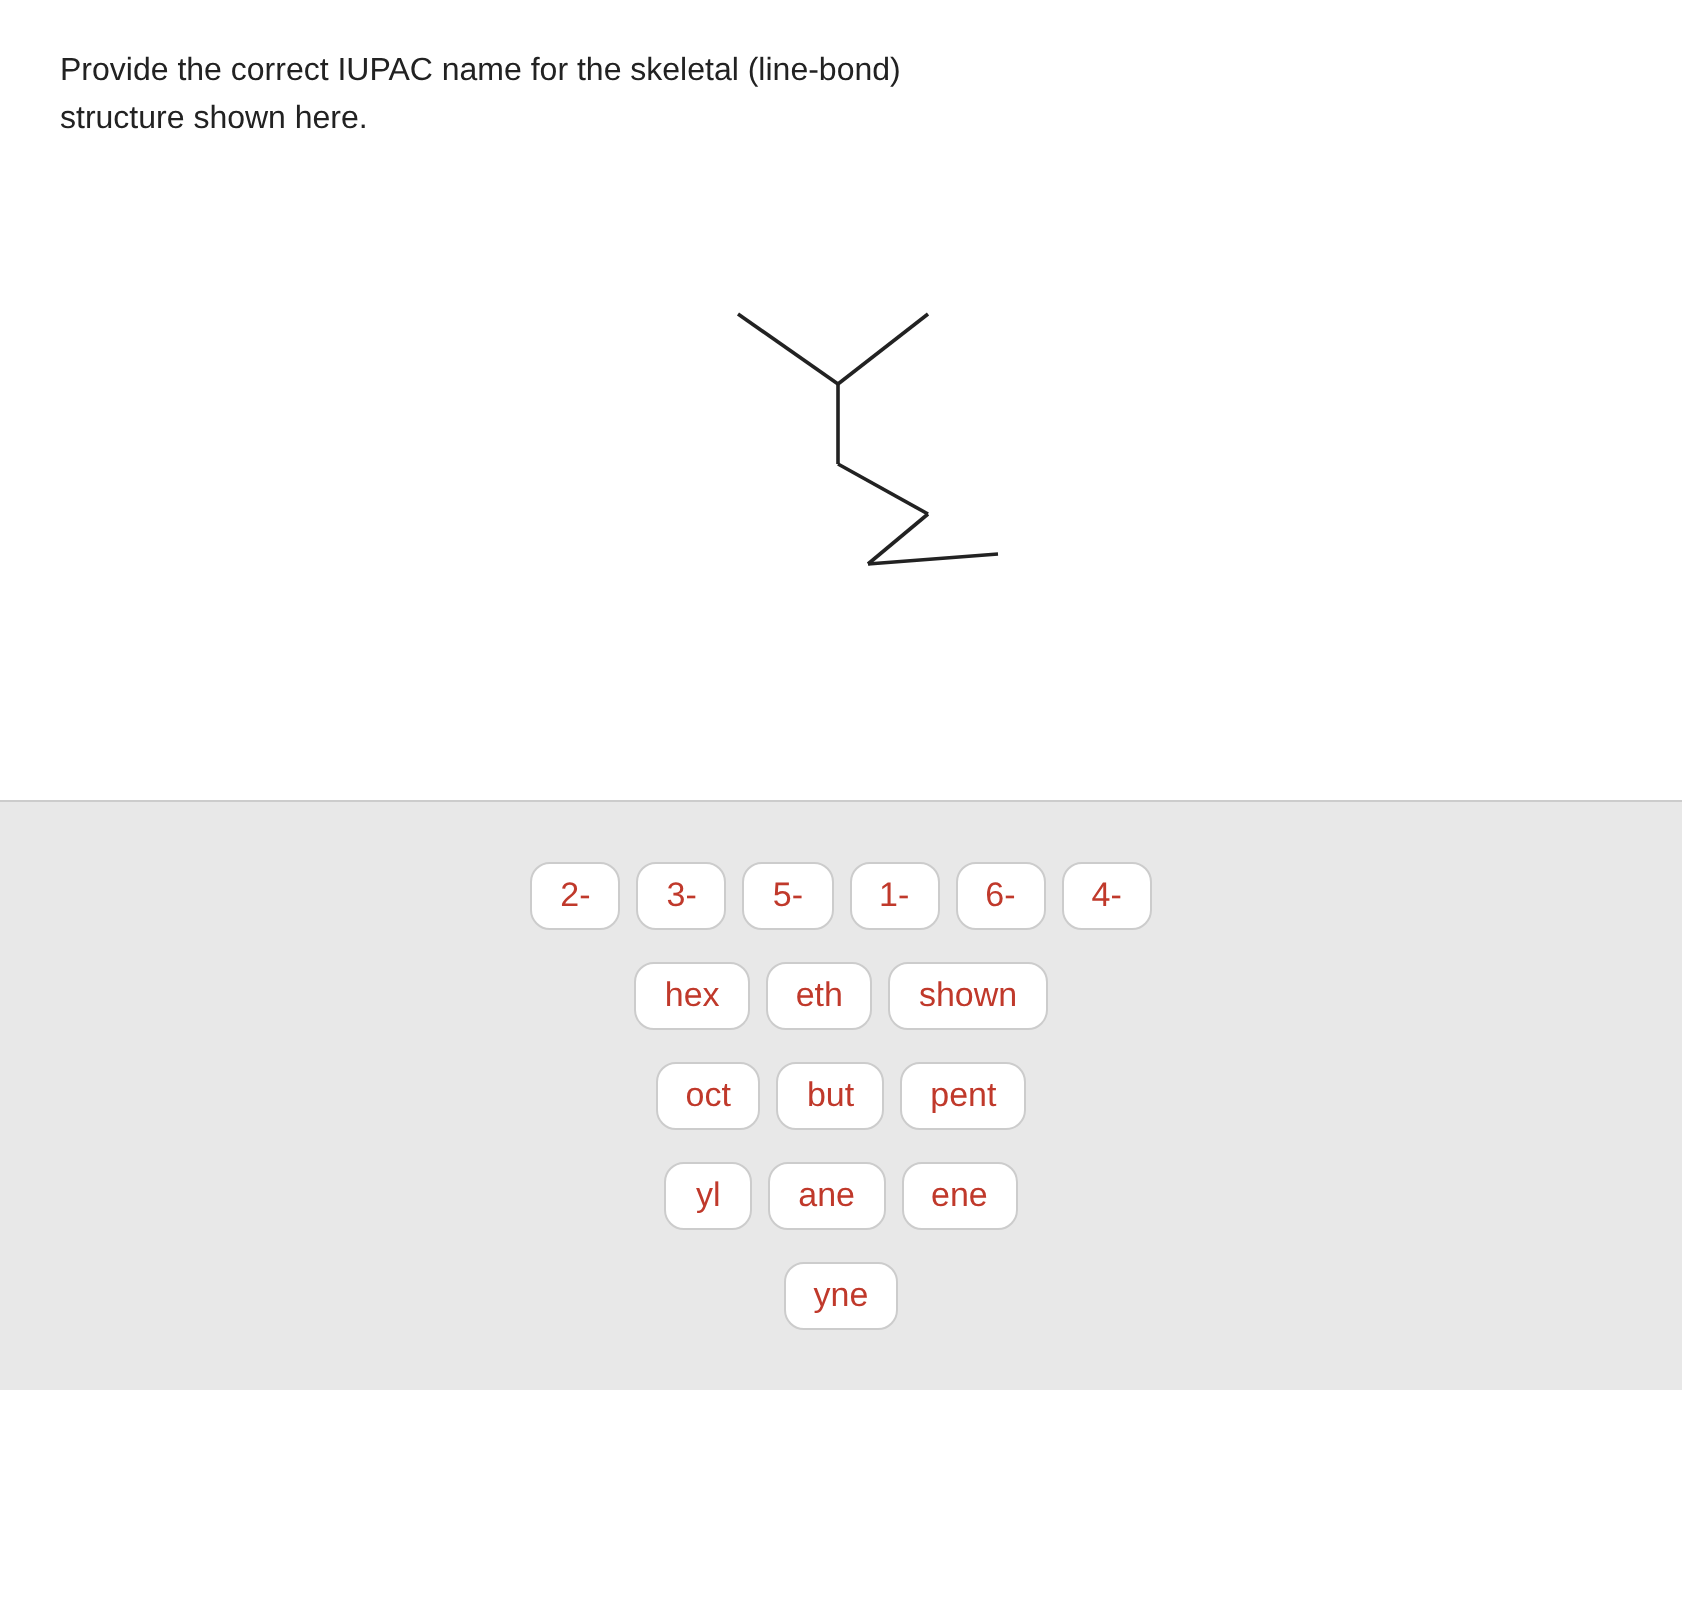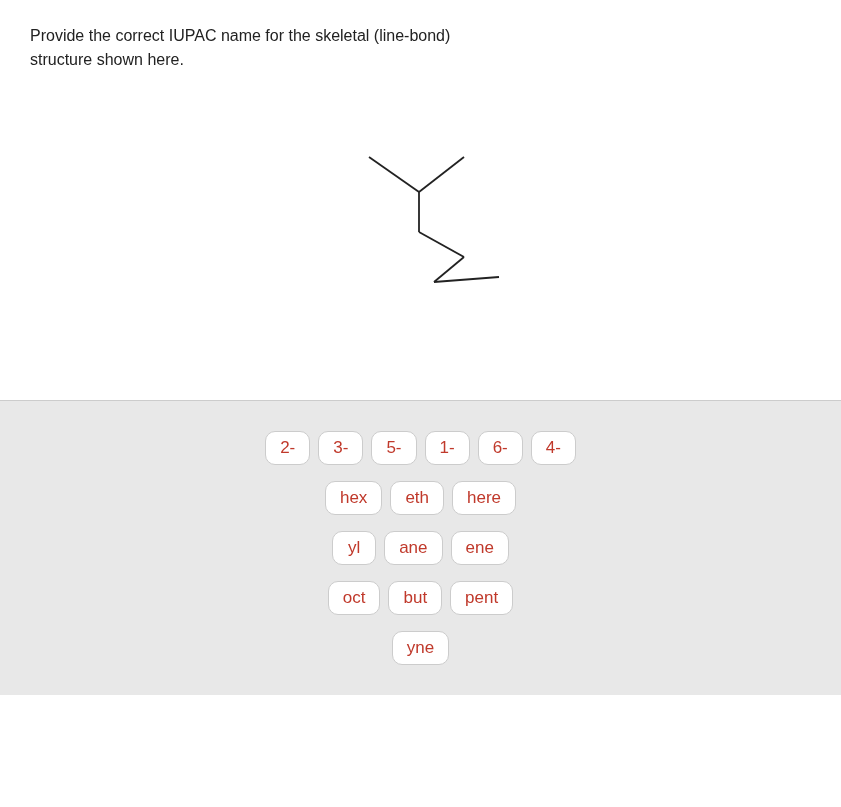--- a/index.html
+++ b/index.html
@@ -109,32 +109,32 @@
     <span class="token">5-</span>
     <span class="token">1-</span>
     <span class="token">6-</span>
     <span class="token">4-</span>
   </div>
 
 
   <div class="token-row">
     <span class="token">hex</span>
     <span class="token">eth</span>
-    <span class="token">here</span>
+    <span class="token">shown</span>
+  </div>
+
+  <div class="token-row">
+    <span class="token">oct</span>
+    <span class="token">but</span>
+    <span class="token">pent</span>
   </div>
 
   <div class="token-row">
     <span class="token">yl</span>
     <span class="token">ane</span>
     <span class="token">ene</span>
   </div>
 
   <div class="token-row">
-    <span class="token">oct</span>
-    <span class="token">but</span>
-    <span class="token">pent</span>
-  </div>
-
-  <div class="token-row">
     <span class="token">yne</span>
   </div>
 
 </div>
 
 </body></html>

